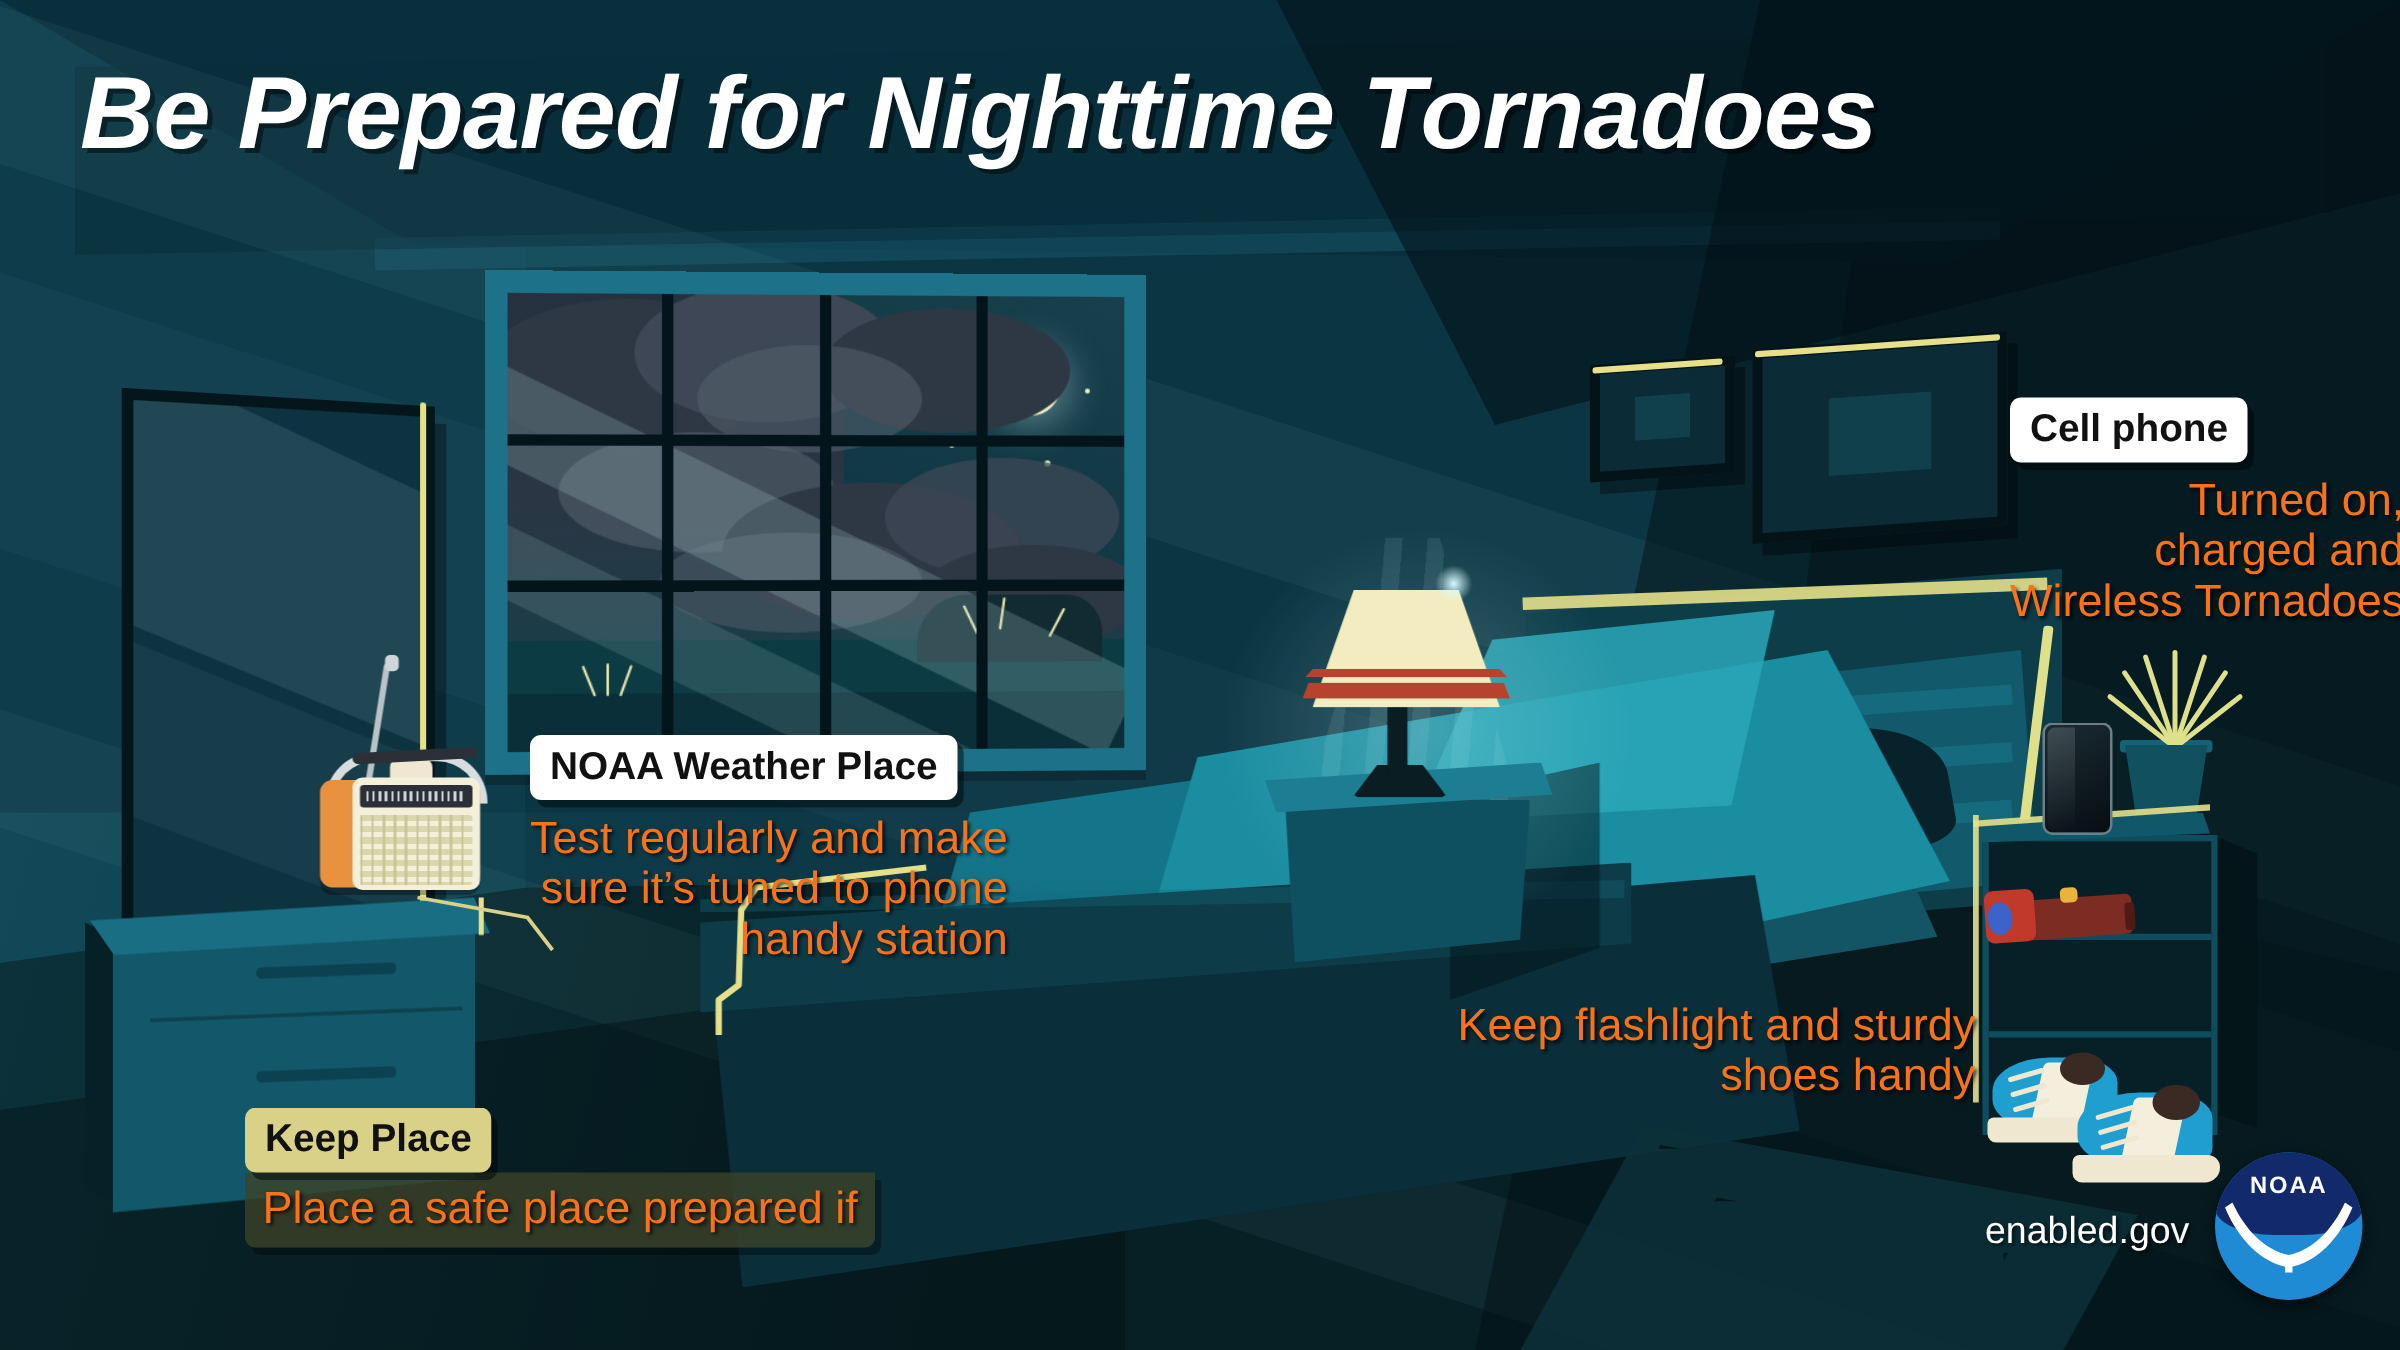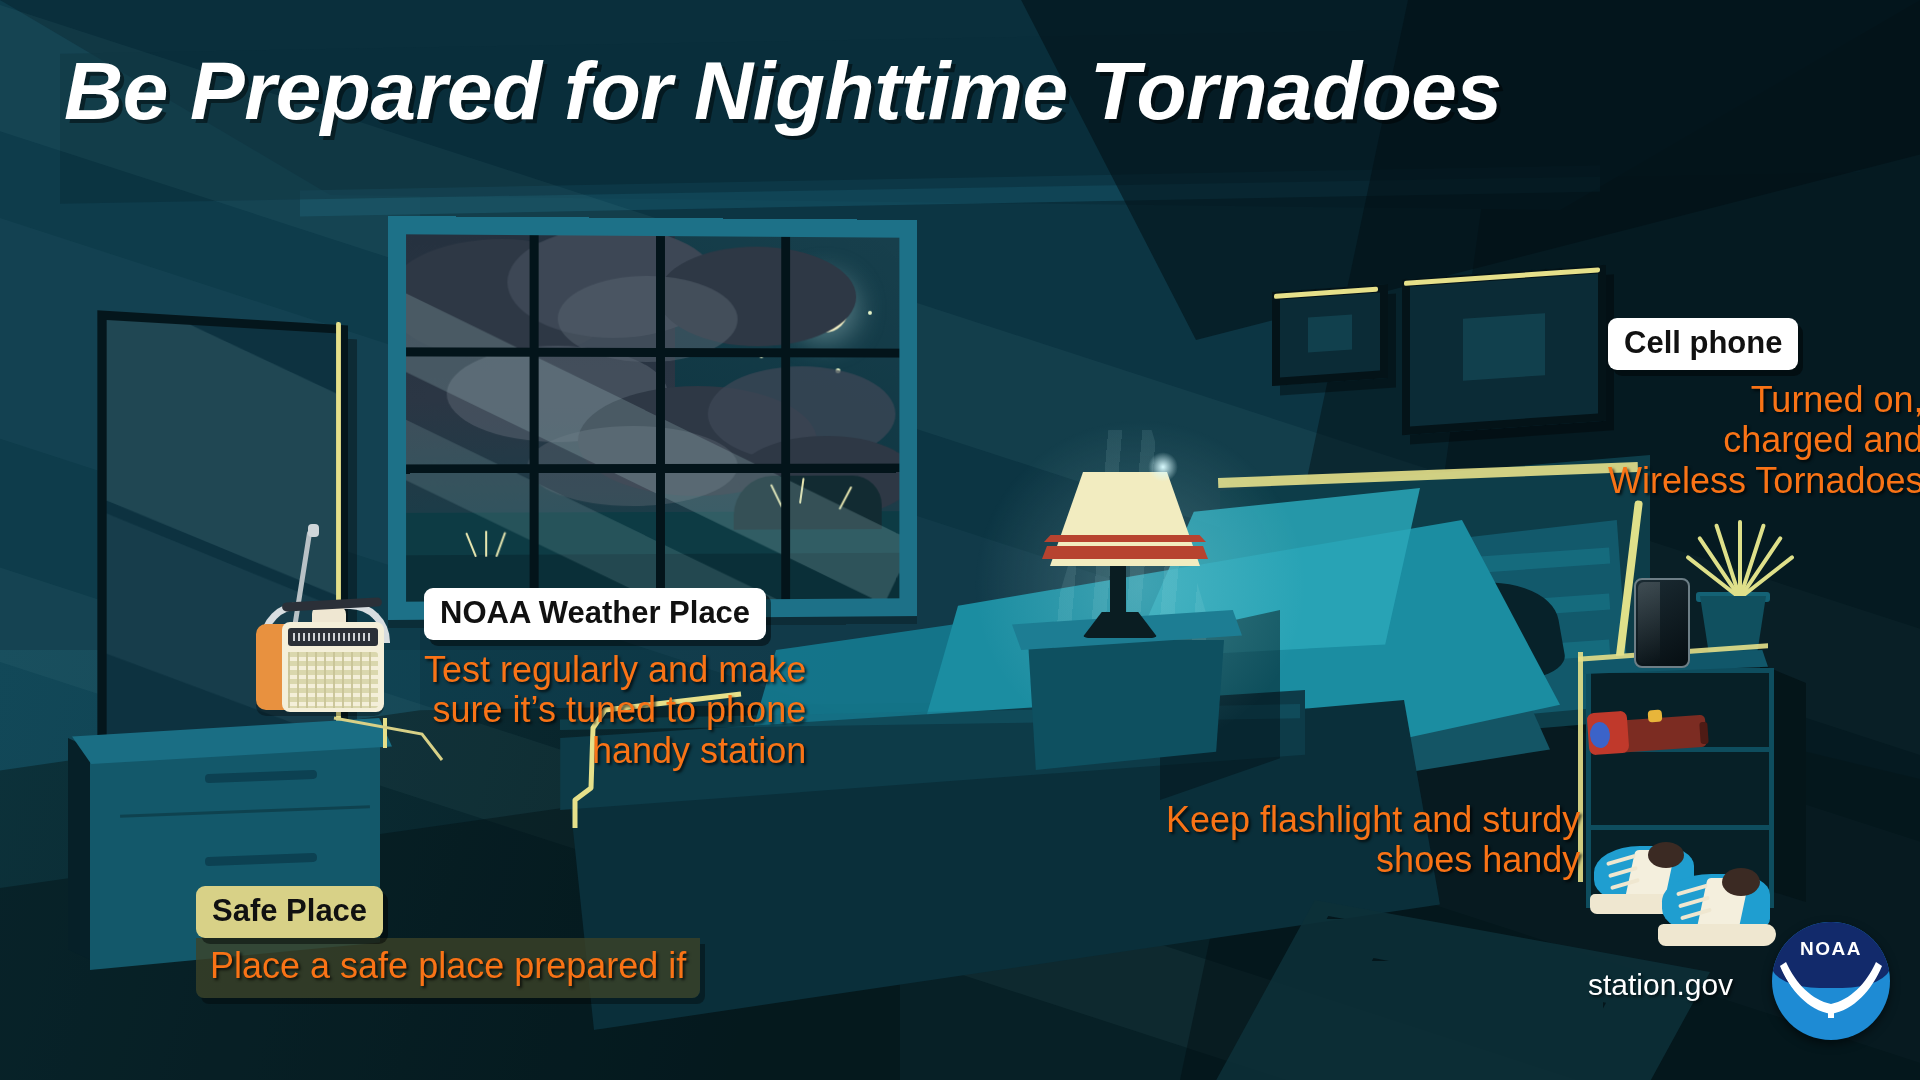--- a/index.html
+++ b/index.html
@@ -486,21 +486,21 @@
   <div class="callout" id="c-radio">
     <div class="pill">NOAA Weather Place</div>
     <div class="body-text">
       <span class="ln">Test regularly and make</span>
       <span class="ln">sure it’s tuned to phone</span>
       <span class="ln">handy station</span>
     </div>
   </div>
 
   <div class="callout" id="c-safe">
-    <div class="pill tan">Safe Place</div>
+    <div class="pill tan">Keep Place</div>
     <div class="body-text safe-body">
       <span class="ln">Place a safe place prepared if</span>
     </div>
   </div>
 
   <div class="callout" id="c-cell">
     <div class="pill">Cell phone</div>
     <div class="body-text">
       <span class="ln">Turned on,</span>
       <span class="ln">charged and</span>
@@ -508,21 +508,21 @@
     </div>
   </div>
 
   <div class="callout" id="c-flash">
     <div class="body-text">
       <span class="ln">Keep flashlight and sturdy</span>
       <span class="ln">shoes handy</span>
     </div>
   </div>
 
-  <div class="wx-gov">station.gov</div>
+  <div class="wx-gov">enabled.gov</div>
   <div class="noaa-logo">
     <div class="noaa-top"></div>
     <div class="noaa-word">NOAA</div>
     <svg class="noaa-bird" viewBox="0 0 106 66">
       <path d="M2 2 C10 26 30 46 52 50 C74 46 94 26 102 2 C96 22 78 40 56 44 L56 56 L50 56 L50 44 C28 40 10 22 2 2 Z" fill="#ffffff"></path>
       <path d="M8 0 C18 22 34 38 53 42 C72 38 88 22 98 0 L104 4 C94 28 76 48 53 52 C30 48 12 28 2 4 Z" fill="#ffffff"></path>
     </svg>
   </div>
 
 </div>

